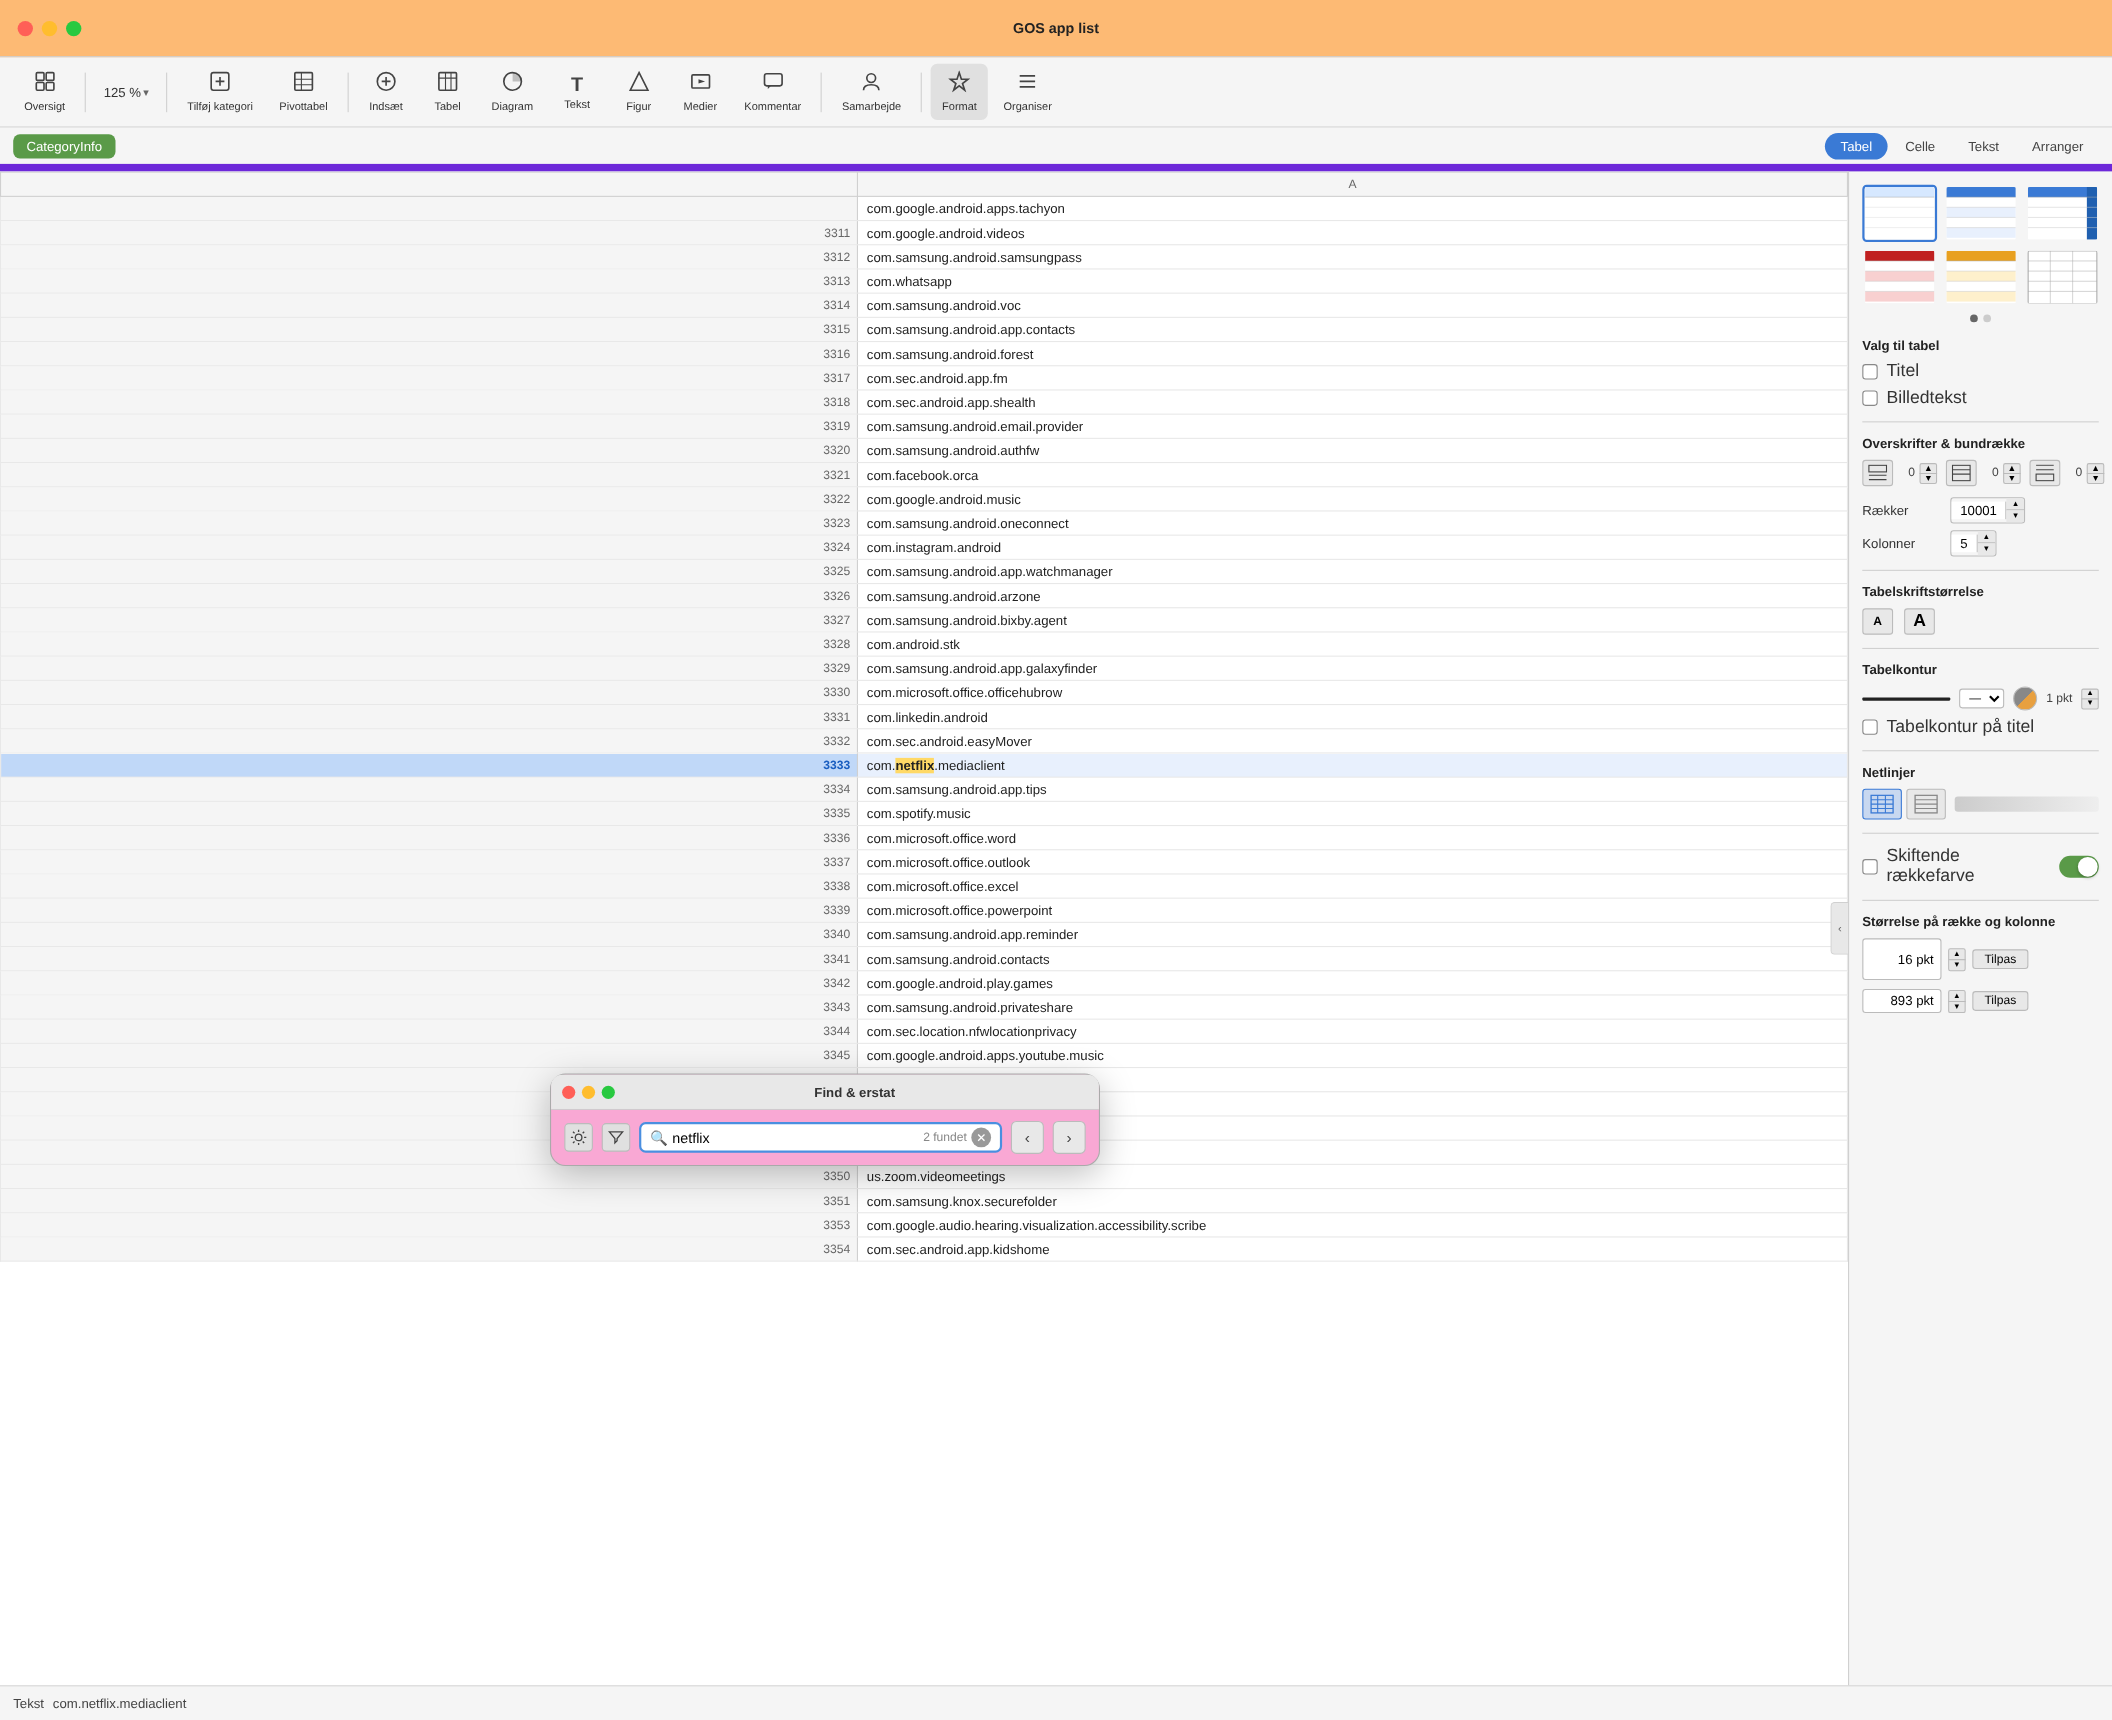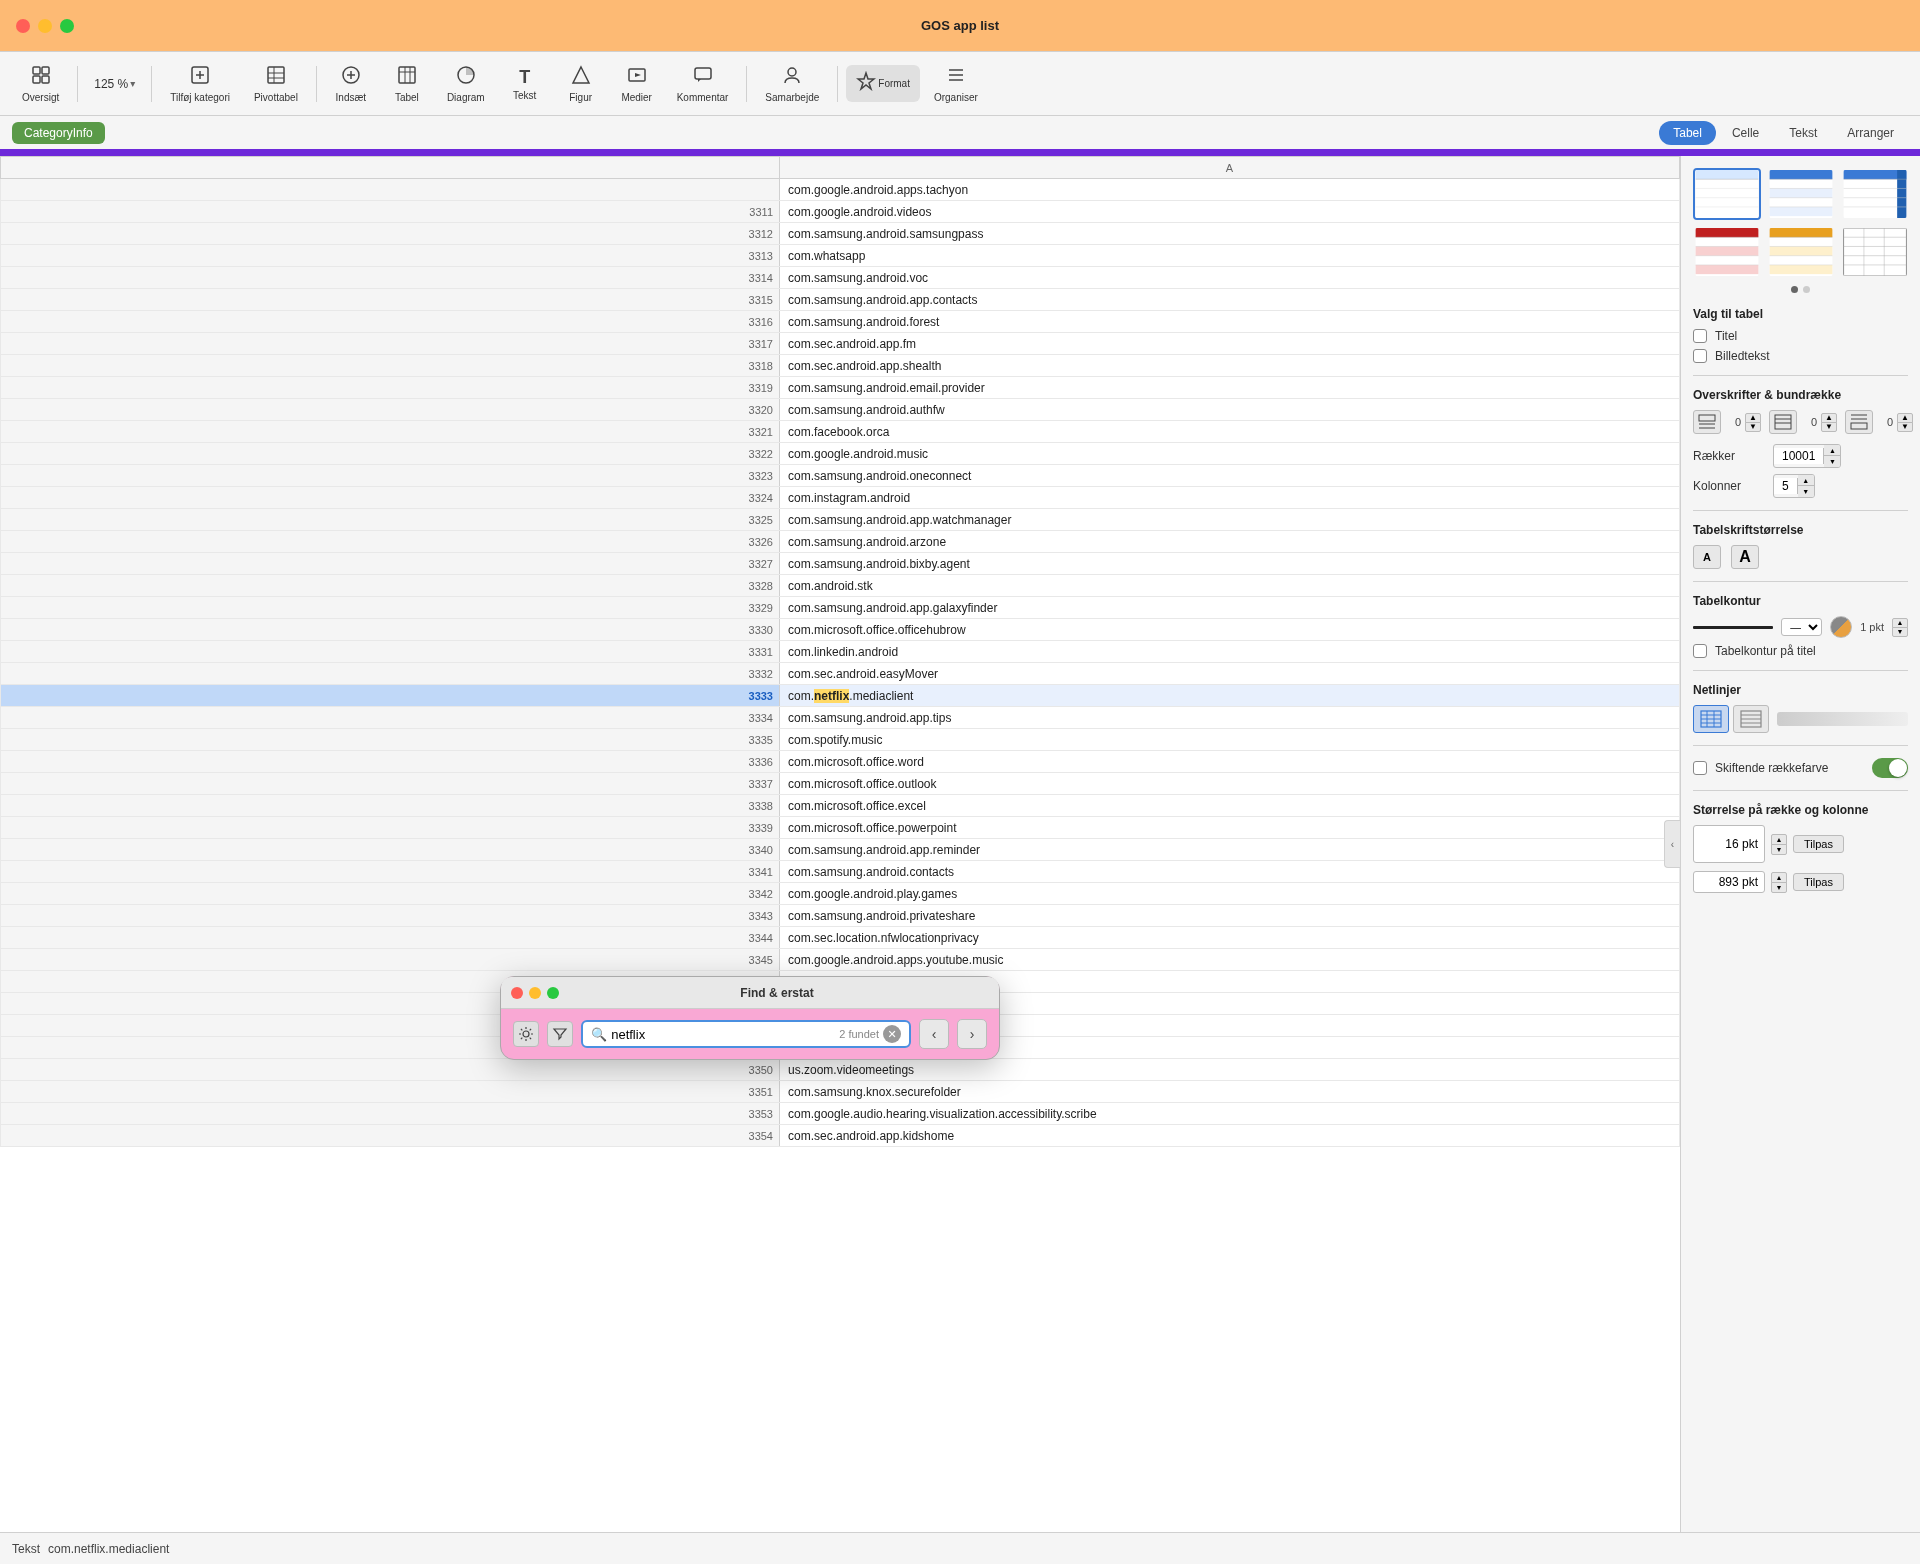--- a/index.html
+++ b/index.html
@@ -17,21 +17,21 @@
     
     .toolbar { height: 64px; background: #f5f5f5; border-bottom: 1px solid #d0d0d0; display: flex; align-items: center; padding: 0 12px; gap: 4px; }
     .toolbar-item { display: flex; flex-direction: column; align-items: center; padding: 6px 10px; border-radius: 6px; cursor: pointer; min-width: 52px; gap: 2px; }
     .toolbar-icon { font-size: 20px; color: #444; }
     .toolbar-label { font-size: 10px; color: #333; white-space: nowrap; }
     .toolbar-separator { width: 1px; height: 36px; background: #d0d0d0; margin: 0 4px; }
     .zoom-control { display: flex; align-items: center; gap: 2px; padding: 4px 8px; border-radius: 6px; cursor: pointer; }
     .zoom-label { font-size: 12px; color: #333; }
 
     
-    .format-btn { display: flex; flex-direction: row; align-items: center; padding: 6px 10px; border-radius: 6px; cursor: pointer; min-width: 52px; gap: 2px; background: #e0e0e0; }
+    .format-btn { display: flex; flex-direction: column; align-items: center; padding: 6px 10px; border-radius: 6px; cursor: pointer; min-width: 52px; gap: 2px; background: #e0e0e0; }
 
     
     .sub-toolbar { height: 40px; background: #f5f5f5; border-bottom: 7px solid #6d28d9; display: flex; align-items: center; padding: 0 12px; gap: 2px; }
     .sub-tab { padding: 5px 14px; border-radius: 14px; font-size: 12px; font-weight: 500; cursor: pointer; color: #444; }
     .sub-tab.active { background: #3a7ad5; color: #fff; }
     .sheet-tab { padding: 4px 12px; border-radius: 6px; font-size: 12px; background: #5a9a48; color: #fff; cursor: pointer; font-weight: 500; }
 
     
     .main-layout { display: flex; height: calc(1564px - 52px - 64px - 40px - 32px); }
 
@@ -58,21 +58,21 @@
     .tbl-fmt-thumb.selected { border-color: #3a7ad5; }
     .tbl-fmt-mini { width: 100%; height: 100%; }
 
     .panel-dots { display: flex; justify-content: center; gap: 5px; margin-bottom: 14px; }
     .dot { width: 7px; height: 7px; border-radius: 50%; background: #ccc; }
     .dot.active { background: #666; }
 
     .panel-section-title { font-size: 12px; font-weight: 600; color: #222; margin-bottom: 8px; }
     .panel-row { display: flex; align-items: center; gap: 8px; margin-bottom: 6px; }
     .checkbox { width: 14px; height: 14px; border: 1.5px solid #888; border-radius: 3px; background: #fff; flex-shrink: 0; }
-    .checkbox-label { font-size: 12px; color: #333; }
+    .checkbox-label { font-size: 16px; color: #333; }
 
     .panel-divider { height: 1px; background: #d0d0d0; margin: 12px 0; }
 
     .font-size-row { display: flex; align-items: center; gap: 10px; margin-bottom: 8px; }
     .font-btn { width: 28px; height: 24px; background: #e8e8e8; border: 1px solid #bbb; border-radius: 3px; display: flex; align-items: center; justify-content: center; cursor: pointer; font-weight: 700; }
     .font-btn.large { font-size: 16px; }
     .font-btn.small { font-size: 11px; }
 
     
     .status-bar { height: 32px; background: #f5f5f5; border-top: 1px solid #d0d0d0; display: flex; align-items: center; padding: 0 12px; font-size: 12px; color: #444; gap: 8px; }

